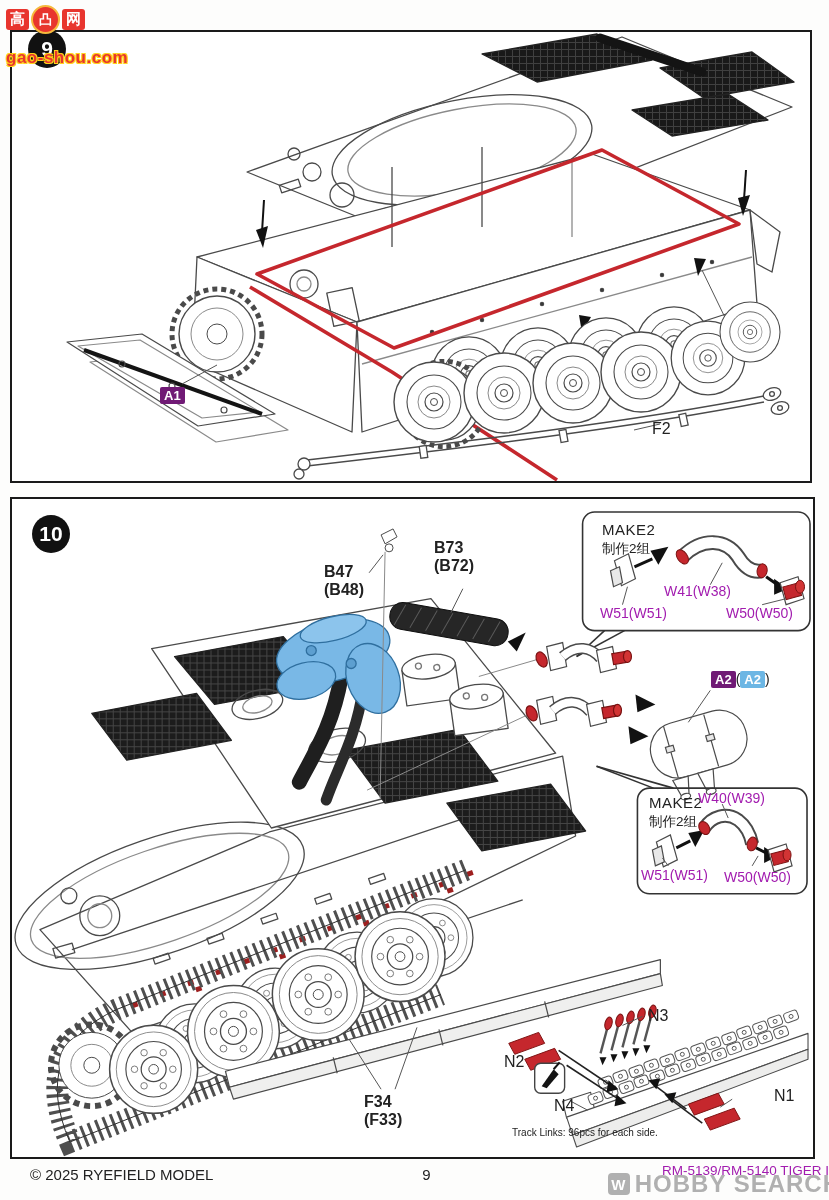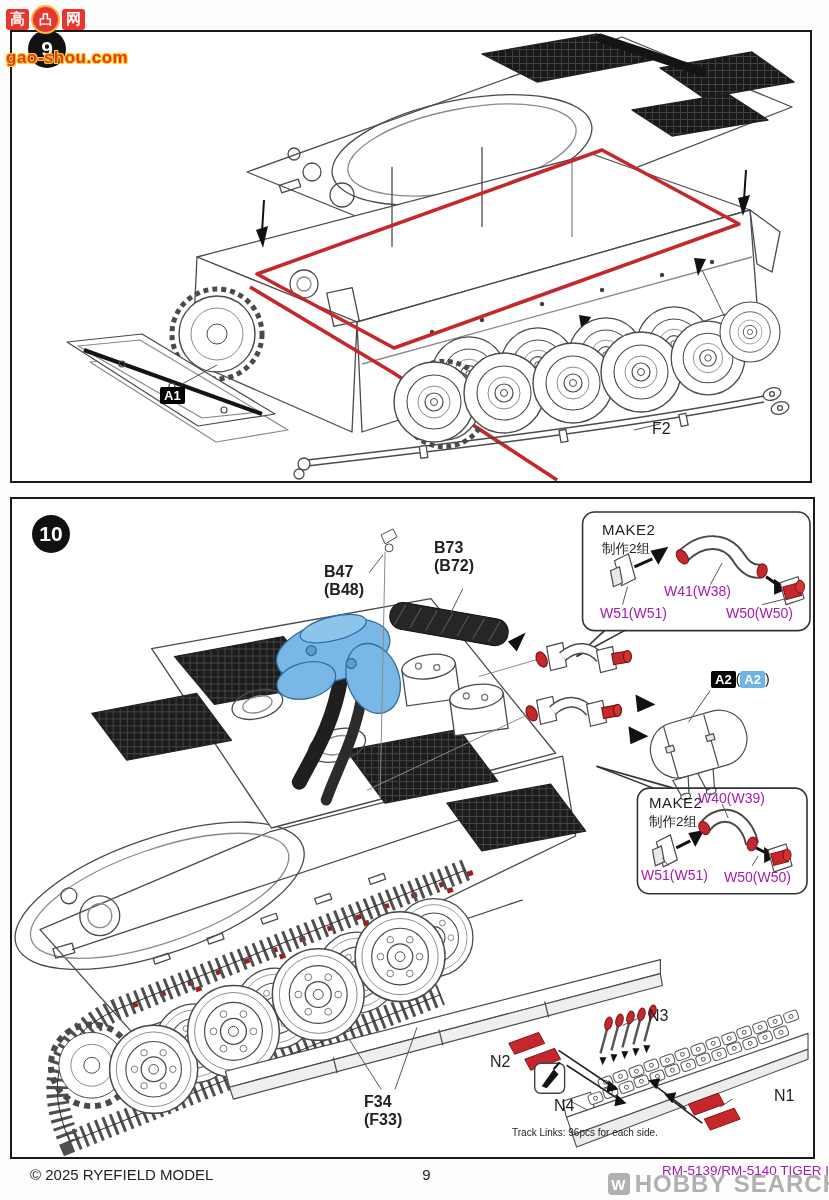--- a/index.html
+++ b/index.html
@@ -6,21 +6,21 @@
   .page{position:relative;width:829px;height:1200px;background:#fdfdfc;overflow:hidden;
         font-family:"Liberation Sans","DejaVu Sans",sans-serif;color:#1a1a1a;}
   .panel{position:absolute;border:2px solid #1a1a1a;background:#fff;}
   #p9{left:10px;top:30px;width:798px;height:449px;}
   #p10{left:10px;top:497px;width:801px;height:658px;}
   .art{position:absolute;left:0;top:0;width:100%;height:100%;}
   .stepc{position:absolute;width:38px;height:38px;border-radius:50%;background:#111;color:#fff;
          font-size:21px;font-weight:bold;display:flex;align-items:center;justify-content:center;z-index:6;}
   .lbl{position:absolute;font-size:16px;color:#222;line-height:1.15;white-space:nowrap;z-index:5;}
   .lbl.c{text-align:left;font-weight:bold;}
-  .tag{display:inline-block;background:#000000;color:#fff;font-weight:bold;font-size:13px;
+  .tag{display:inline-block;background:#701a75;color:#fff;font-weight:bold;font-size:13px;
        padding:0 4px;border-radius:2px;line-height:17px;}
   .m2t{position:absolute;font-size:15px;color:#222;letter-spacing:.5px;z-index:5;white-space:nowrap;}
   .m2s{position:absolute;font-size:13.5px;color:#222;z-index:5;white-space:nowrap;}
   .wlbl{position:absolute;font-size:14px;color:#a21caf;z-index:5;white-space:nowrap;}
   .note{position:absolute;font-size:10px;color:#222;z-index:5;white-space:nowrap;}
   
   .badge{position:absolute;left:6px;top:5px;z-index:9;}
   .badge .row{display:flex;align-items:center;gap:2px;}
   .bdg{width:23px;height:21px;background:#e8352e;color:#fff;font-weight:bold;font-size:15px;
        display:flex;align-items:center;justify-content:center;border-radius:3px;}
@@ -524,21 +524,21 @@
     <div class="m2s" style="left:637px;top:314px;">制作2组</div>
     <div class="wlbl" style="left:629px;top:368px;">W51(W51)</div>
     <div class="wlbl" style="left:712px;top:370px;">W50(W50)</div>
 
     <div class="lbl c" style="left:352px;top:594px;">
       <span>F34</span><br>
       <span>(F33)</span>
     </div>
 
     <div class="lbl" style="left:636px;top:508px;">N3</div>
-    <div class="lbl" style="left:478px;top:554px;">N2</div>
+    <div class="lbl" style="left:492px;top:554px;">N2</div>
     <div class="lbl" style="left:542px;top:598px;">N4</div>
     <div class="lbl" style="left:718px;top:588px;margin-left:44px;">N1</div>
     <div class="note" style="left:500px;top:628px;">Track Links: 96pcs for each side.</div>
   </div>
 
   <div class="footer">
     <div class="copy">© 2025 RYEFIELD MODEL</div>
     <div class="pnum">9</div>
     <div class="kit">RM-5139/RM-5140 TIGER I</div>
     <div class="wmark">

